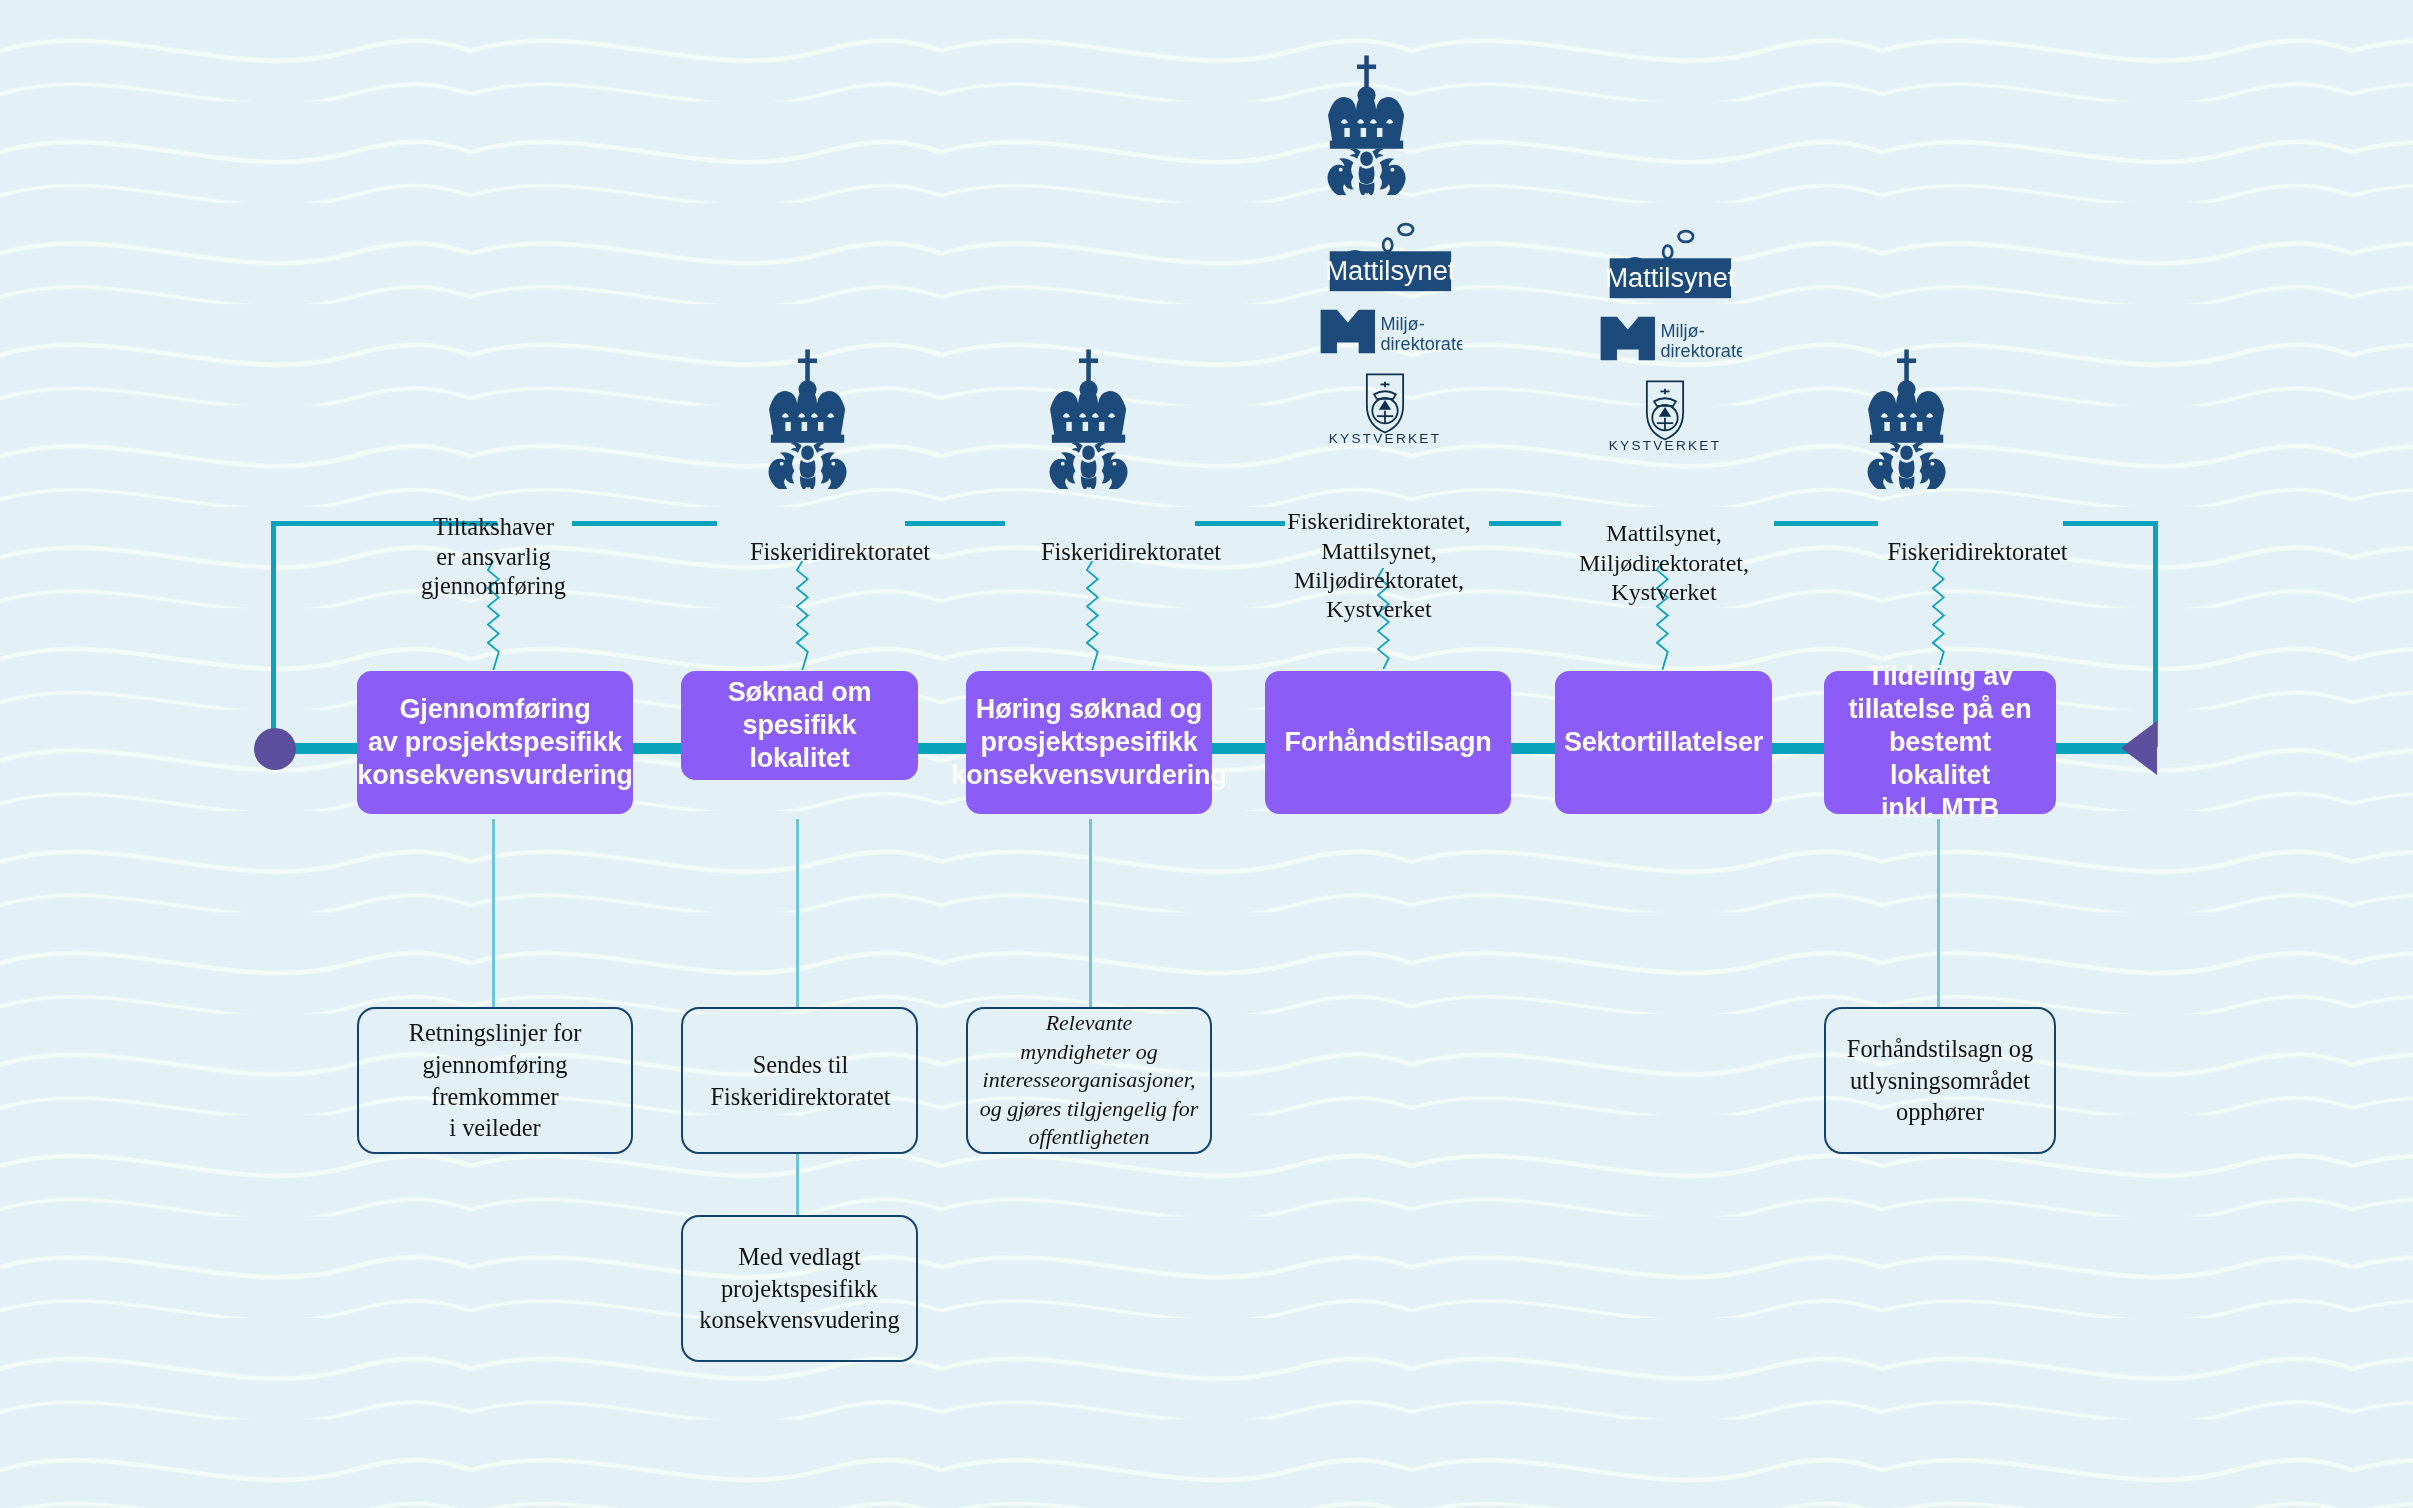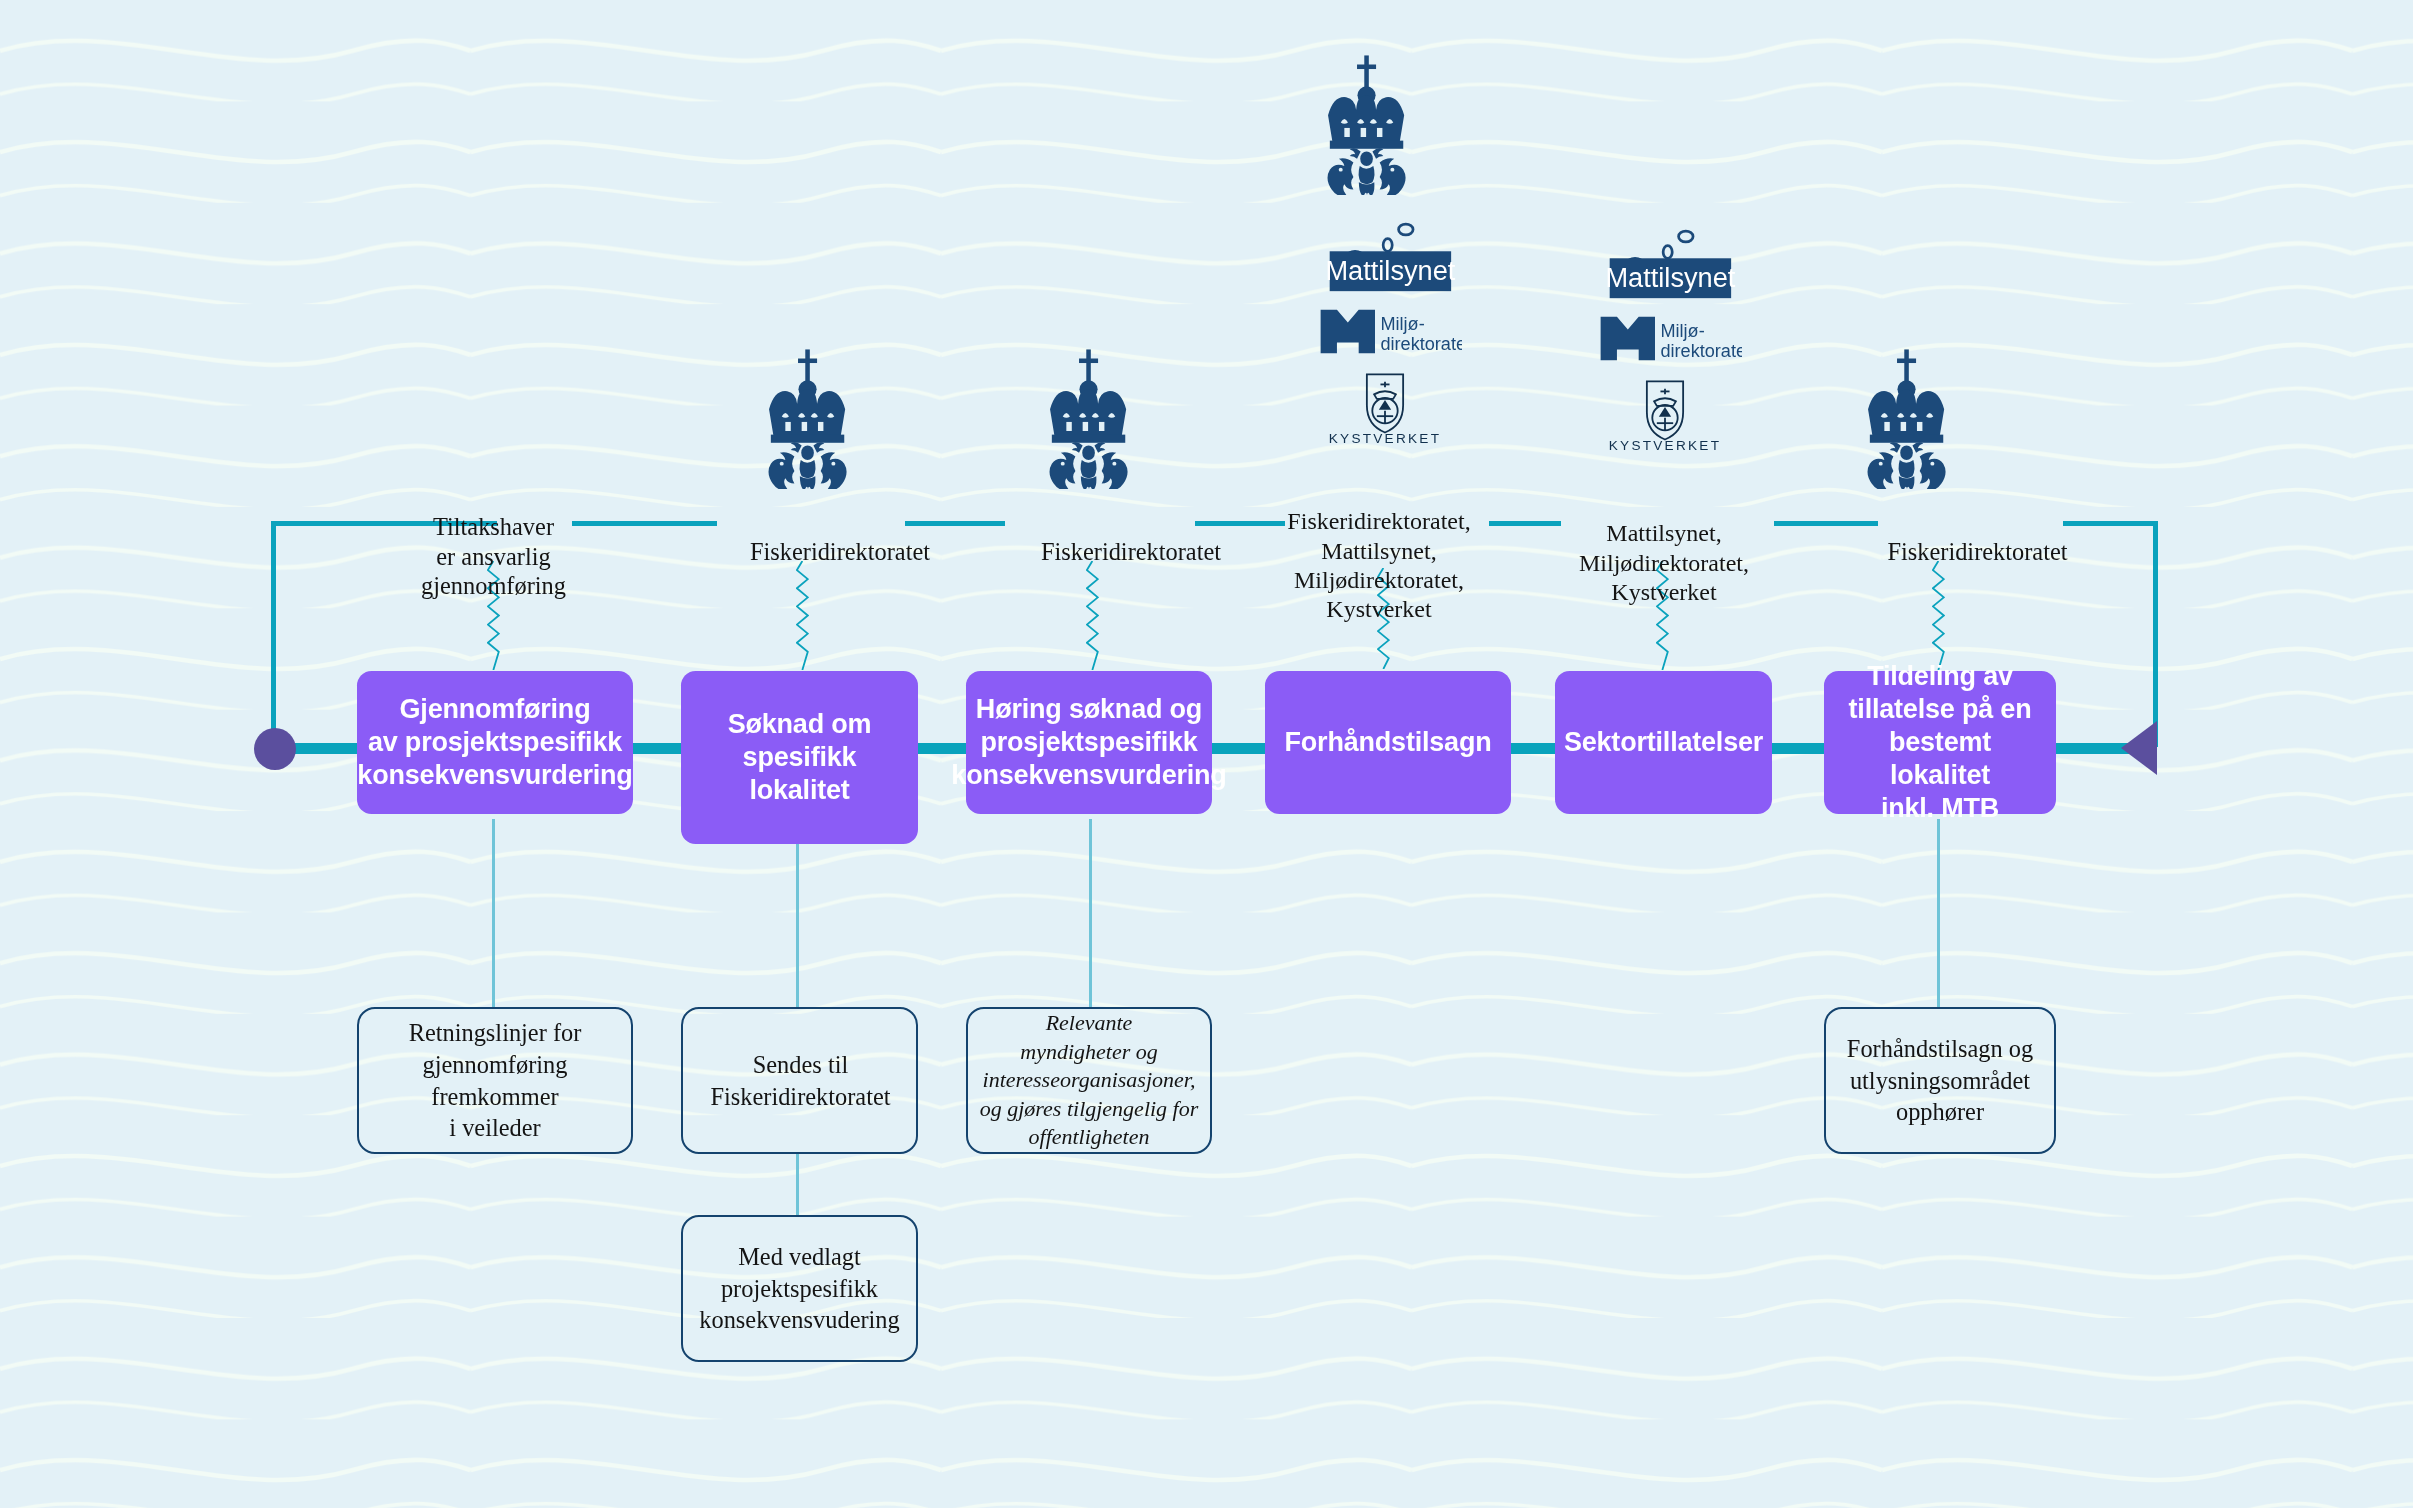--- a/index.html
+++ b/index.html
@@ -349,21 +349,21 @@
 </div>
 <div class="actor-label" style="left:1828px;top:507px;width:299px;">
   <span>Fiskeridirektoratet</span>
 </div>
 
 <div class="step" style="left:357px;top:671px;width:276px;height:143px;">
   <span>Gjennomføring
 av prosjektspesifikk
 konsekvensvurdering</span>
 </div>
-<div class="step" style="left:681px;top:671px;width:237px;height:173px;">
+<div class="step" style="left:681px;top:671px;width:237px;height:109px;">
   <span>Søknad om
 spesifikk lokalitet</span>
 </div>
 <div class="step" style="left:966px;top:671px;width:246px;height:143px;">
   <span>Høring søknad og
 prosjektspesifikk
 konsekvensvurdering</span>
 </div>
 <div class="step" style="left:1265px;top:671px;width:246px;height:143px;">
   <span>Forhåndstilsagn</span>

